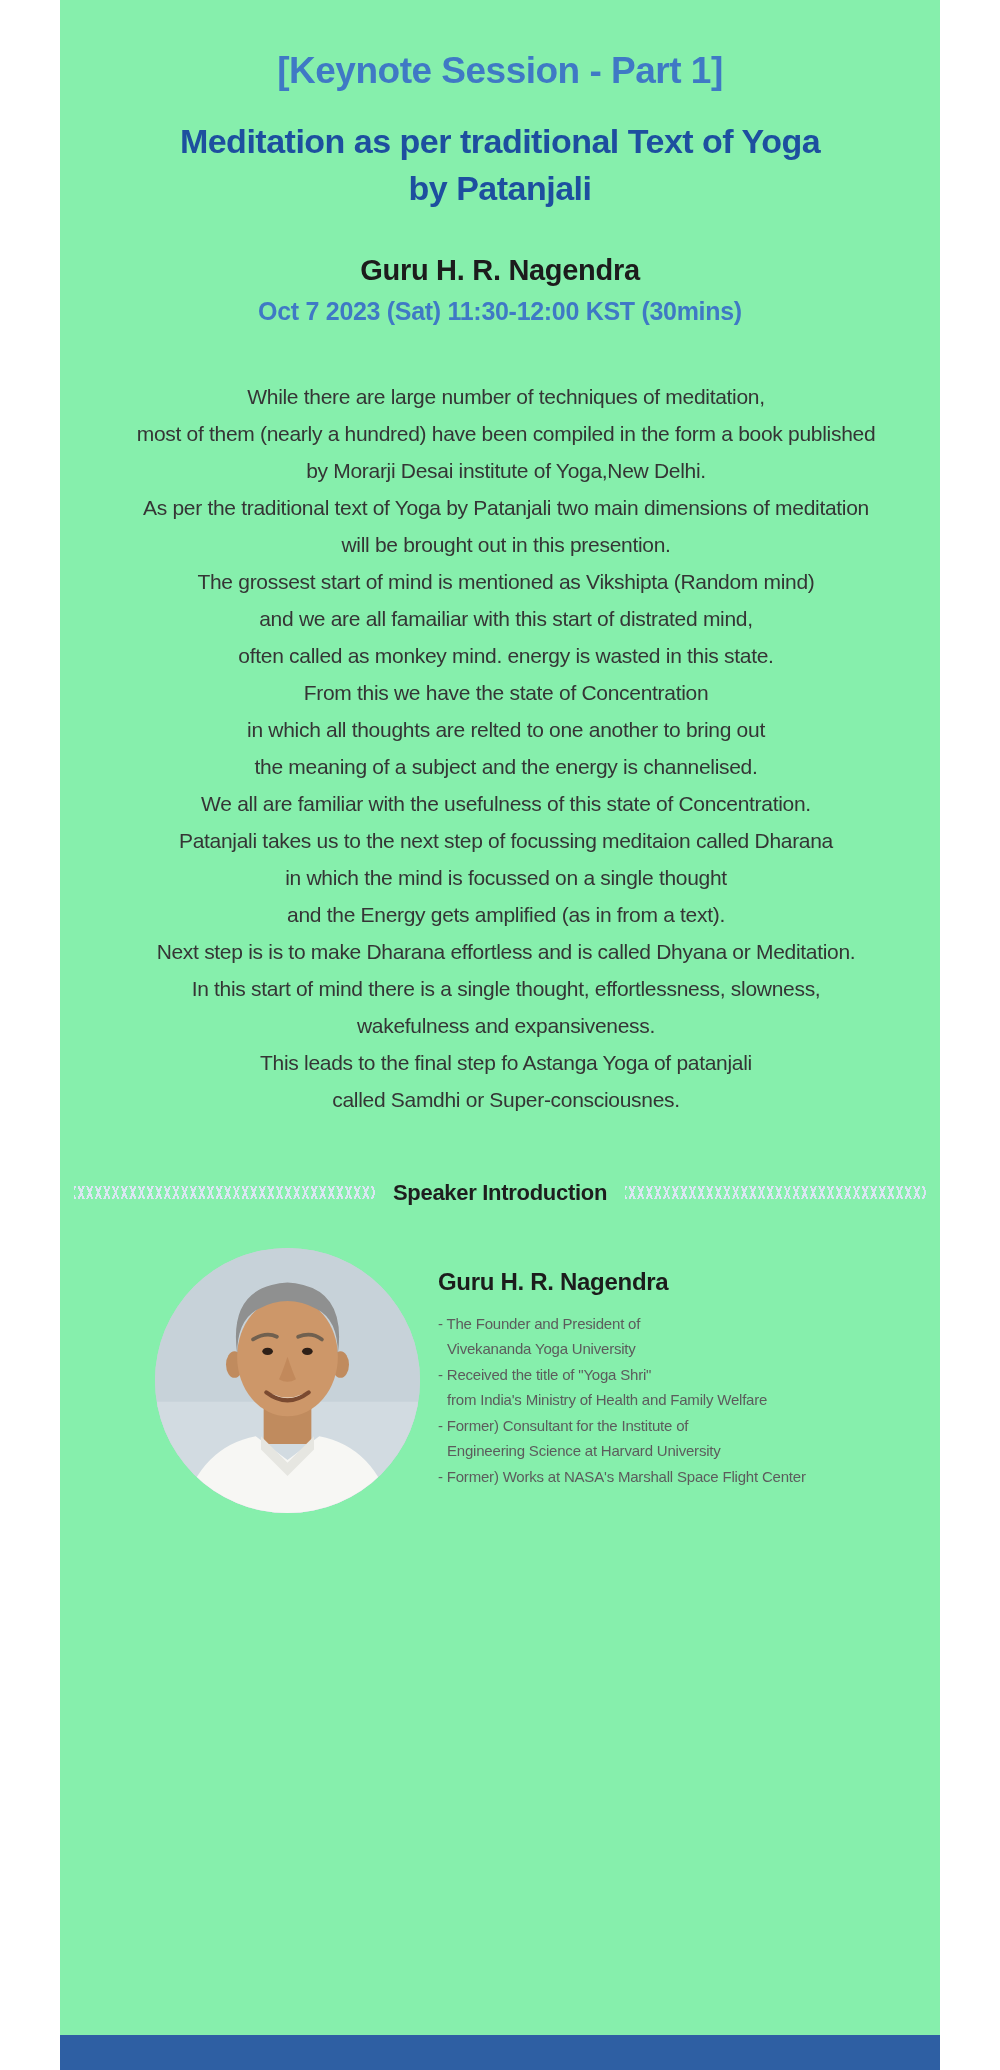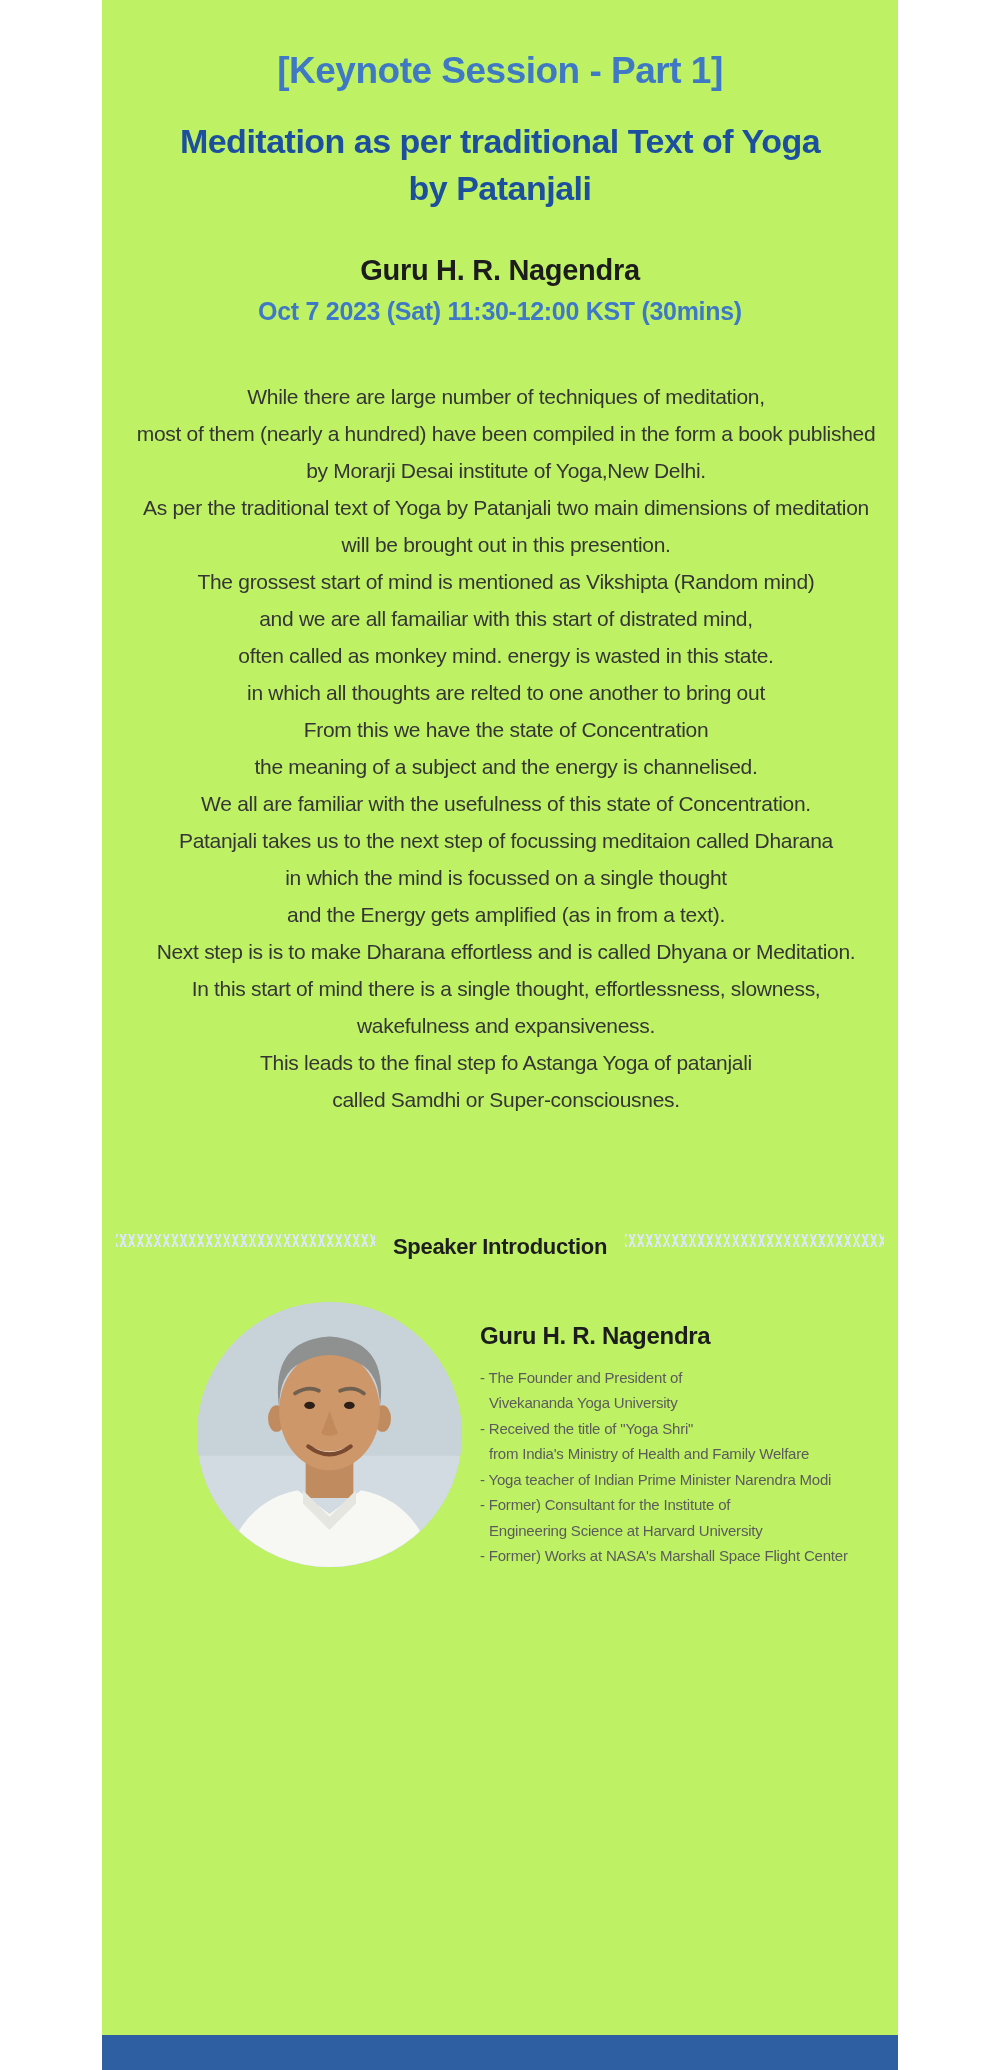--- a/index.html
+++ b/index.html
@@ -1,22 +1,22 @@
 <!DOCTYPE html>
 <html style="--accent-blue: #3f79c5; --title-blue: #1d4f9f; --footer-blue: #2e5fa3; --decoration-blue: #dbe7f3;"><head>
 <meta charset="utf-8">
 <style>
   * { box-sizing: border-box; }
   html, body { margin: 0; padding: 0; background: #ffffff; }
   .page {
     position: relative;
-    width: 796px;
+    width: 880px;
     height: 2070px;
     margin: 0 auto;
-    background: #bef264;
+    background: #86efac;
     font-family: "Liberation Sans", sans-serif;
     color: #333333;
     overflow: hidden;
   }
   .header { padding-top: 50px; text-align: center; }
   .session-tag {
     margin: 0 0 26px;
     font-size: 37px;
     font-weight: bold;
     color: var(--accent-blue, #3f79c5);
@@ -49,21 +49,22 @@
     text-align: center;
     font-size: 21px;
     line-height: 37px;
     color: #353535;
     letter-spacing: -0.3px;
     padding-left: 12px;
   }
   .abstract p { margin: 0; }
   .intro-heading-row {
     display: flex;
-    margin-top: 116px;
+    align-items: center;
+    margin-top: 62px;
     padding: 0 14px;
   }
   .deco {
     flex: 1;
     height: 13px;
     background:
       repeating-linear-gradient(112deg, var(--decoration-blue, #dbe7f3) 0 2px, transparent 2px 8px),
       repeating-linear-gradient(68deg,  var(--decoration-blue, #dbe7f3) 0 2px, transparent 2px 8px);
   }
   .intro-heading {
@@ -133,22 +134,22 @@
 
   <section class="abstract">
     <p>While there are large number of techniques of meditation,</p>
     <p>most of them (nearly a hundred) have been compiled in the form a book published</p>
     <p>by Morarji Desai institute of Yoga,New Delhi.</p>
     <p>As per the traditional text of Yoga by Patanjali two main dimensions of meditation</p>
     <p>will be brought out in this presention.</p>
     <p>The grossest start of mind is mentioned as Vikshipta (Random mind)</p>
     <p>and we are all famailiar with this start of distrated mind,</p>
     <p>often called as monkey mind. energy is wasted in this state.</p>
+    <p>From this we have the state of Concentration</p>
     <p>in which all thoughts are relted to one another to bring out</p>
-    <p>From this we have the state of Concentration</p>
     <p>the meaning of a subject and the energy is channelised.</p>
     <p>We all are familiar with the usefulness of this state of Concentration.</p>
     <p>Patanjali takes us to the next step of focussing meditaion called Dharana</p>
     <p>in which the mind is focussed on a single thought</p>
     <p>and the Energy gets amplified (as in from a text).</p>
     <p>Next step is is to make Dharana effortless and is called Dhyana or Meditation.</p>
     <p>In this start of mind there is a single thought, effortlessness, slowness,</p>
     <p>wakefulness and expansiveness.</p>
     <p>This leads to the final step fo Astanga Yoga of patanjali</p>
     <p>called Samdhi or Super-consciousnes.</p>
@@ -182,21 +183,20 @@
           <path d="M44,55 q6,3.2 12,0 q-6,2.8 -12,0 Z" fill="#f2efe9"></path>
         </svg>
       </div>
       <div class="speaker-info">
         <h4>Guru H. R. Nagendra</h4>
         <ul class="credentials">
           <li>- The Founder and President of</li>
           <li class="cont">Vivekananda Yoga University</li>
           <li>- Received the title of "Yoga Shri"</li>
           <li class="cont">from India's Ministry of Health and Family Welfare</li>
-          <li>- Yoga teacher of Indian Prime Minister Narendra Modi</li>
           <li>- Former) Consultant for the Institute of</li>
           <li class="cont">Engineering Science at Harvard University</li>
           <li>- Former) Works at NASA's Marshall Space Flight Center</li>
         </ul>
       </div>
     </div>
   </section>
 
   <div class="footer-bar"></div>
 

